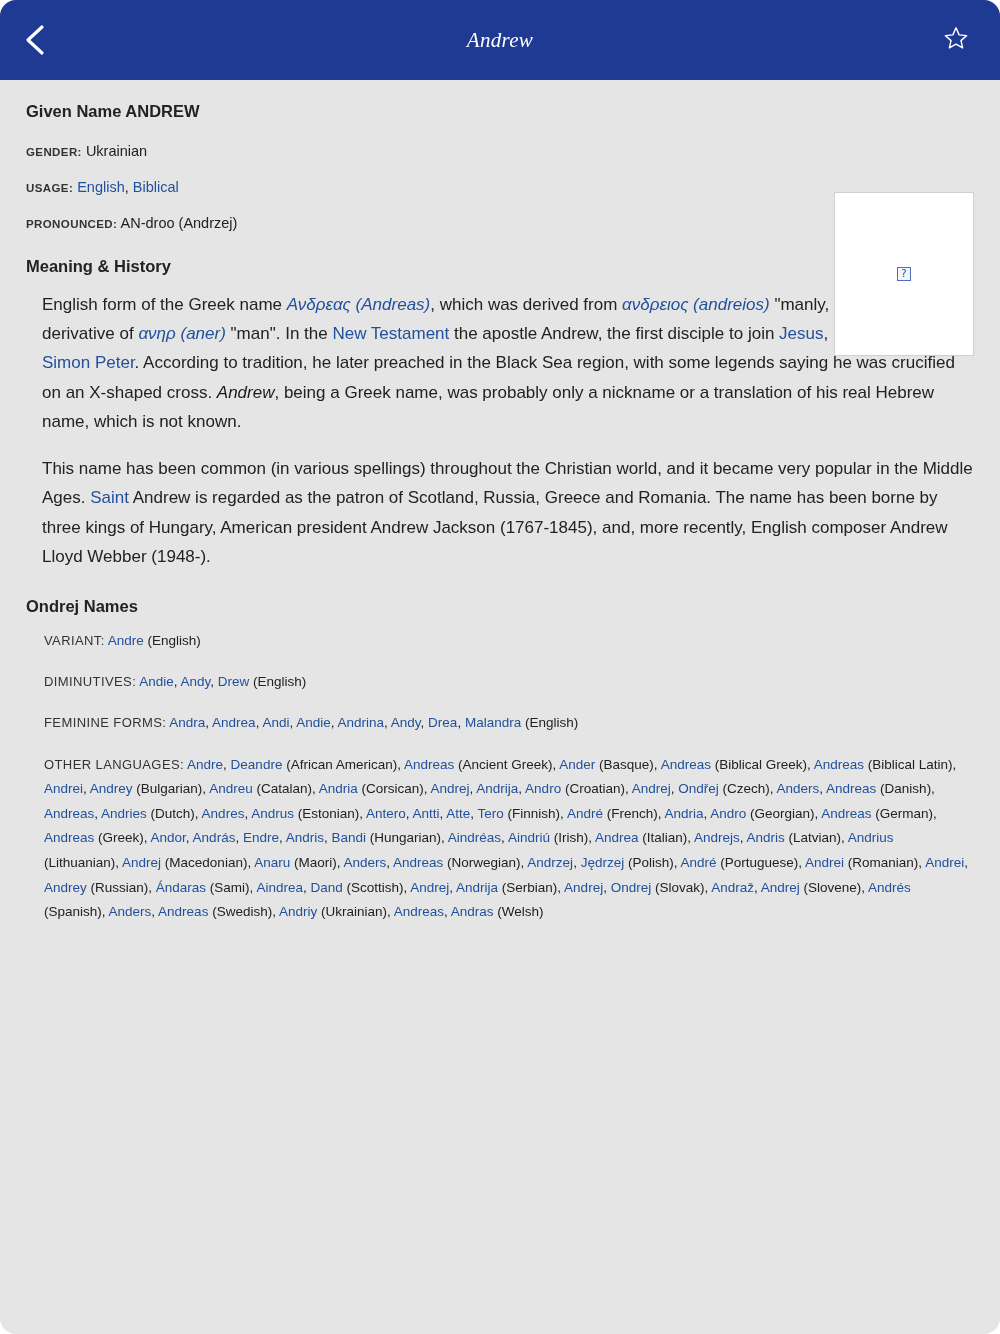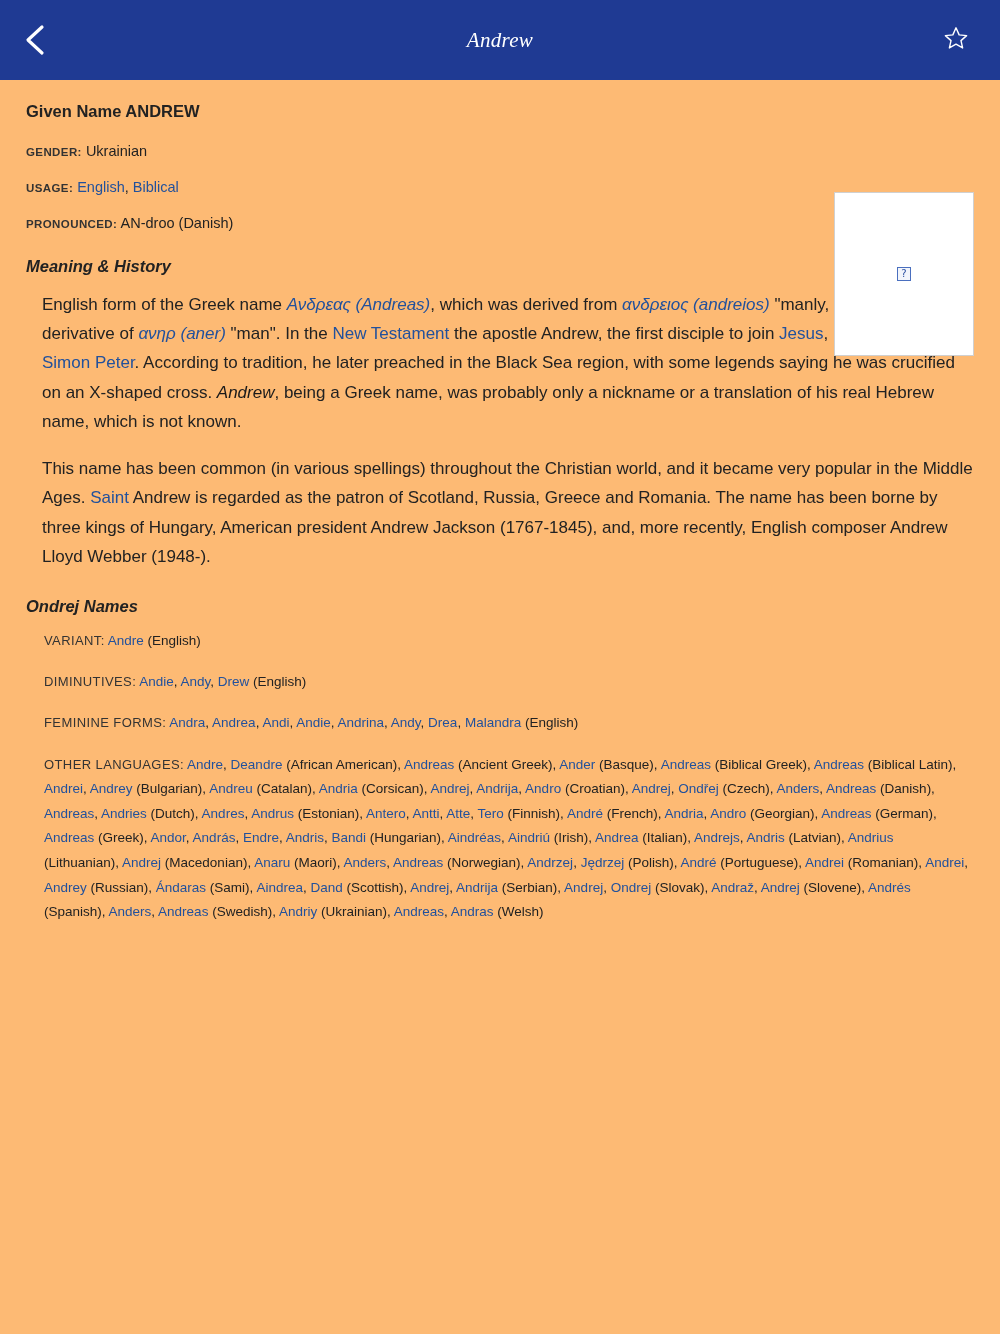--- a/index.html
+++ b/index.html
@@ -6,21 +6,22 @@
   html, body {
     margin: 0; padding: 0;
     width: 1000px; height: 1334px;
     background: #ffffff;
     font-family: "Liberation Sans", sans-serif;
   }
   .app {
     width: 1000px; height: 1334px;
     position: relative;
     overflow: hidden;
-    background: #fdba74;
+    background: #e5e5e5;
+    border-radius: 16px;
   }
   
   .topbar {
     height: 80px;
     background: #1f3a93;
     position: relative;
     display: flex;
     align-items: center;
     justify-content: center;
   }
@@ -50,21 +51,21 @@
   .content {
     padding: 22px 16px 0 26px;
     position: relative;
   }
   h2.section {
     font-size: 16.5px;
     font-weight: bold;
     color: #222;
     margin: 0 0 22px 0;
   }
-  h2.section.mt { margin-top: 26px; margin-bottom: 14px; font-style: italic; }
+  h2.section.mt { margin-top: 26px; margin-bottom: 14px; }
   .facts { margin-left: 0; }
   .fact-row {
     font-size: 14.5px;
     color: #222;
     margin: 0 0 20px 0;
     padding-left: 0;
   }
   .fact-label {
     font-size: 11.5px;
     font-weight: bold;
@@ -165,21 +166,21 @@
       <div class="fact-row">
         <span class="fact-label">GENDER:</span>
         <span class="fact-value">Ukrainian</span>
       </div>
       <div class="fact-row">
         <span class="fact-label">USAGE:</span>
         <span class="link">English</span><span class="plain">, </span><span class="link">Biblical</span>
       </div>
       <div class="fact-row">
         <span class="fact-label">PRONOUNCED:</span>
-        <span class="fact-value">AN-droo (Danish)</span>
+        <span class="fact-value">AN-droo (Andrzej)</span>
       </div>
     </div>
 
     <h2 class="section mt">Meaning &amp; History</h2>
 
     <p class="para" id="para1"><span class="plain">English form of the Greek name </span><span class="gk">Ανδρεας (Andreas)</span><span class="plain">, which was derived from </span><span class="gk">ανδρειος (andreios)</span><span class="plain"> "manly, masculine", a derivative of </span><span class="gk">ανηρ (aner)</span><span class="plain"> "man". In the </span><span class="link">New Testament</span><span class="plain"> the apostle Andrew, the first disciple to join </span><span class="link">Jesus</span><span class="plain">, is the brother of </span><span class="link">Simon Peter</span><span class="plain">. According to tradition, he later preached in the Black Sea region, with some legends saying he was crucified on an X-shaped cross. </span><span style="font-style: italic;">Andrew</span><span class="plain">, being a Greek name, was probably only a nickname or a translation of his real Hebrew name, which is not known.</span></p>
     <p class="para" id="para2"><span class="plain">This name has been common (in various spellings) throughout the Christian world, and it became very popular in the Middle Ages. </span><span class="link">Saint</span><span class="plain"> Andrew is regarded as the patron of Scotland, Russia, Greece and Romania. The name has been borne by three kings of Hungary, American president Andrew Jackson (1767-1845), and, more recently, English composer Andrew Lloyd Webber (1948-).</span></p>
 
     <h2 class="section mt">Ondrej Names</h2>
 

